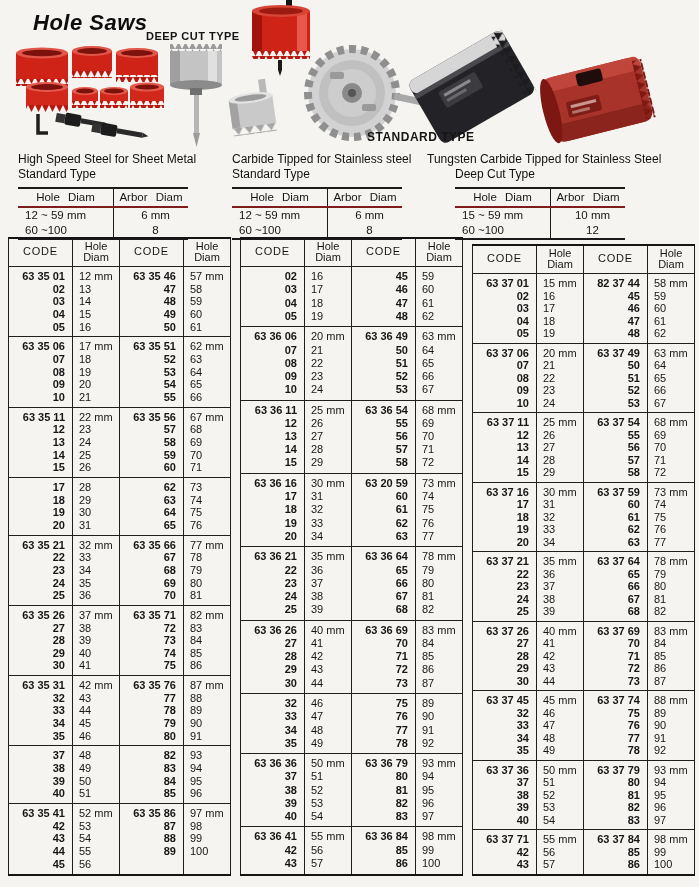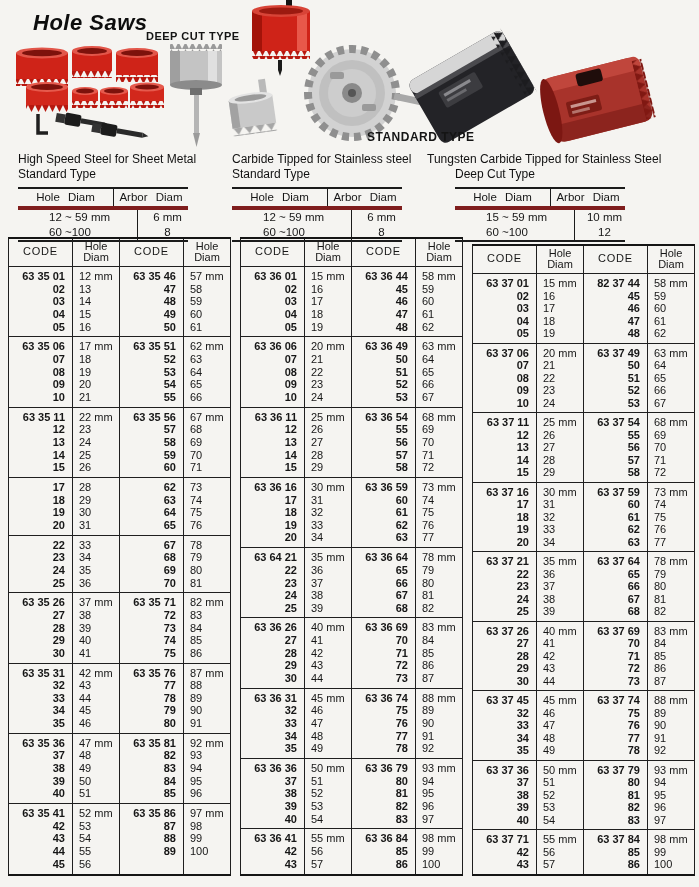--- a/index.html
+++ b/index.html
@@ -22,25 +22,25 @@
   
   .section{position:absolute;top:152px;}
   .sec-title{font-size:12px;font-weight:normal;line-height:15px;color:#111;}
   .sec-title .t2.indent{margin-left:28px;}
   .spec{
     width:170px;margin-top:5px;font-size:11.5px;line-height:15px;
     border-top:2px solid #1b1b1b;border-bottom:2px solid #1b1b1b;
   }
   .spec.indent{margin-left:28px;}
   .spec-row{display:flex;}
-  .spec-hdr{border-bottom:4px solid #7f1d1d;}
+  .spec-hdr{border-bottom:2px solid #7f1d1d;}
   .spec-c1{width:96px;border-right:1px solid #1b1b1b;box-sizing:border-box;}
   .spec-c2{flex:1;}
   .spec-hdr .spec-c1,.spec-hdr .spec-c2{text-align:center;word-spacing:5px;padding:1px 0;}
-  .spec-body .spec-c1{padding-left:7px;margin-left:24px;}
+  .spec-body .spec-c1{padding-left:7px;}
   .spec-body .spec-c2{padding-left:9px;text-align:center;}
   
   .catalog{position:absolute;left:8px;top:237px;display:flex;gap:9px;}
   .catalog table{
     border-collapse:collapse;table-layout:fixed;
     border-top:2px solid #151515;border-bottom:2px solid #151515;
     border-right:1px solid #1f1f1f;
     font-size:11px;line-height:12.5px;
   }
   .catalog > table:nth-child(3){margin-top:7px;}
@@ -401,20 +401,26 @@
         </tr>
         <tr>
           <td class="code">20</td>
           <td class="diam">31</td>
           <td class="code">65</td>
           <td class="diam">76</td>
         </tr>
       </tbody>
       <tbody>
         <tr>
+          <td class="code">63 35 21</td>
+          <td class="diam">32 mm</td>
+          <td class="code">63 35 66</td>
+          <td class="diam">77 mm</td>
+        </tr>
+        <tr>
           <td class="code">22</td>
           <td class="diam">33</td>
           <td class="code">67</td>
           <td class="diam">78</td>
         </tr>
         <tr>
           <td class="code">23</td>
           <td class="diam">34</td>
           <td class="code">68</td>
           <td class="diam">79</td>
@@ -490,26 +496,20 @@
           <td class="diam">90</td>
         </tr>
         <tr>
           <td class="code">35</td>
           <td class="diam">46</td>
           <td class="code">80</td>
           <td class="diam">91</td>
         </tr>
       </tbody>
       <tbody>
-        <tr>
-          <td class="code">63 35 36</td>
-          <td class="diam">47 mm</td>
-          <td class="code">63 35 81</td>
-          <td class="diam">92 mm</td>
-        </tr>
         <tr>
           <td class="code">37</td>
           <td class="diam">48</td>
           <td class="code">82</td>
           <td class="diam">93</td>
         </tr>
         <tr>
           <td class="code">38</td>
           <td class="diam">49</td>
           <td class="code">83</td>
@@ -577,26 +577,20 @@
           </th>
           <th class="code-h">CODE</th>
           <th class="diam-h">
             <div>Hole</div>
             <div>Diam</div>
           </th>
         </tr>
       </thead>
       <tbody>
         <tr>
-          <td class="code">63 36 01</td>
-          <td class="diam">15 mm</td>
-          <td class="code">63 36 44</td>
-          <td class="diam">58 mm</td>
-        </tr>
-        <tr>
           <td class="code">02</td>
           <td class="diam">16</td>
           <td class="code">45</td>
           <td class="diam">59</td>
         </tr>
         <tr>
           <td class="code">03</td>
           <td class="diam">17</td>
           <td class="code">46</td>
           <td class="diam">60</td>
@@ -675,21 +669,21 @@
           <td class="code">15</td>
           <td class="diam">29</td>
           <td class="code">58</td>
           <td class="diam">72</td>
         </tr>
       </tbody>
       <tbody>
         <tr>
           <td class="code">63 36 16</td>
           <td class="diam">30 mm</td>
-          <td class="code">63 36 59</td>
+          <td class="code">63 20 59</td>
           <td class="diam">73 mm</td>
         </tr>
         <tr>
           <td class="code">17</td>
           <td class="diam">31</td>
           <td class="code">60</td>
           <td class="diam">74</td>
         </tr>
         <tr>
           <td class="code">18</td>
@@ -705,21 +699,21 @@
         </tr>
         <tr>
           <td class="code">20</td>
           <td class="diam">34</td>
           <td class="code">63</td>
           <td class="diam">77</td>
         </tr>
       </tbody>
       <tbody>
         <tr>
-          <td class="code">63 64 21</td>
+          <td class="code">63 36 21</td>
           <td class="diam">35 mm</td>
           <td class="code">63 36 64</td>
           <td class="diam">78 mm</td>
         </tr>
         <tr>
           <td class="code">22</td>
           <td class="diam">36</td>
           <td class="code">65</td>
           <td class="diam">79</td>
         </tr>
@@ -768,26 +762,20 @@
           <td class="diam">86</td>
         </tr>
         <tr>
           <td class="code">30</td>
           <td class="diam">44</td>
           <td class="code">73</td>
           <td class="diam">87</td>
         </tr>
       </tbody>
       <tbody>
-        <tr>
-          <td class="code">63 36 31</td>
-          <td class="diam">45 mm</td>
-          <td class="code">63 36 74</td>
-          <td class="diam">88 mm</td>
-        </tr>
         <tr>
           <td class="code">32</td>
           <td class="diam">46</td>
           <td class="code">75</td>
           <td class="diam">89</td>
         </tr>
         <tr>
           <td class="code">33</td>
           <td class="diam">47</td>
           <td class="code">76</td>

